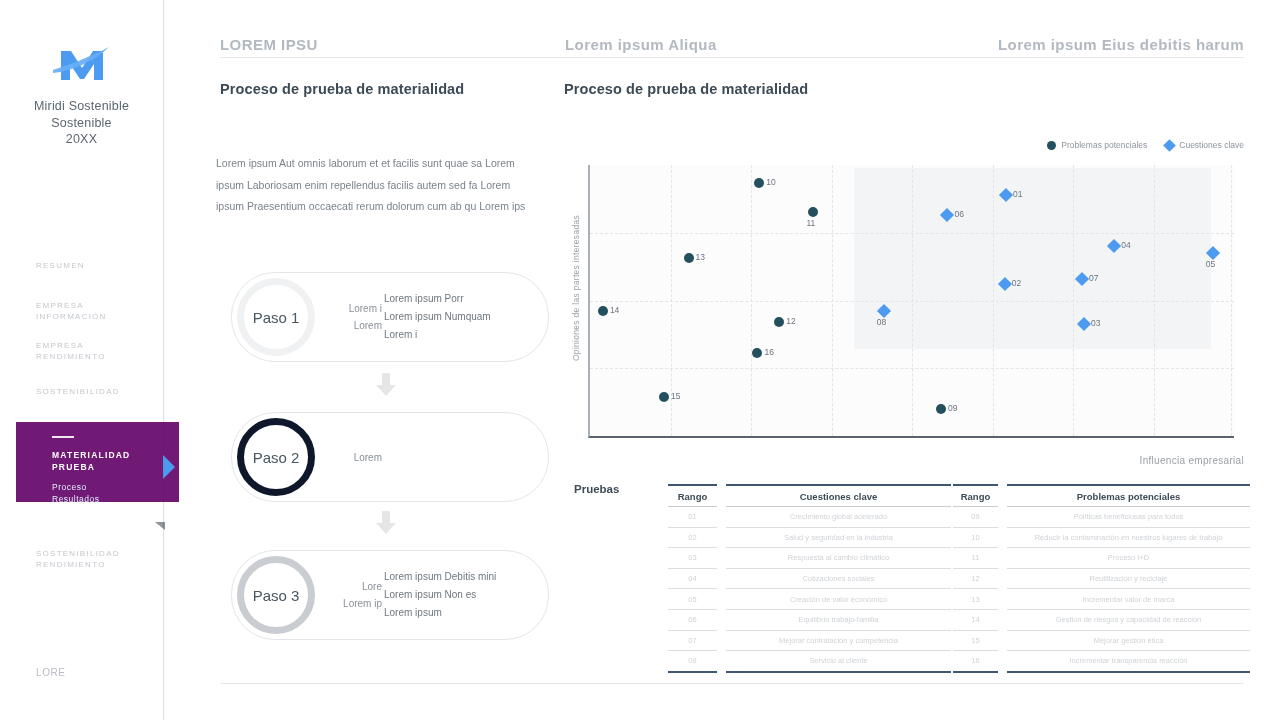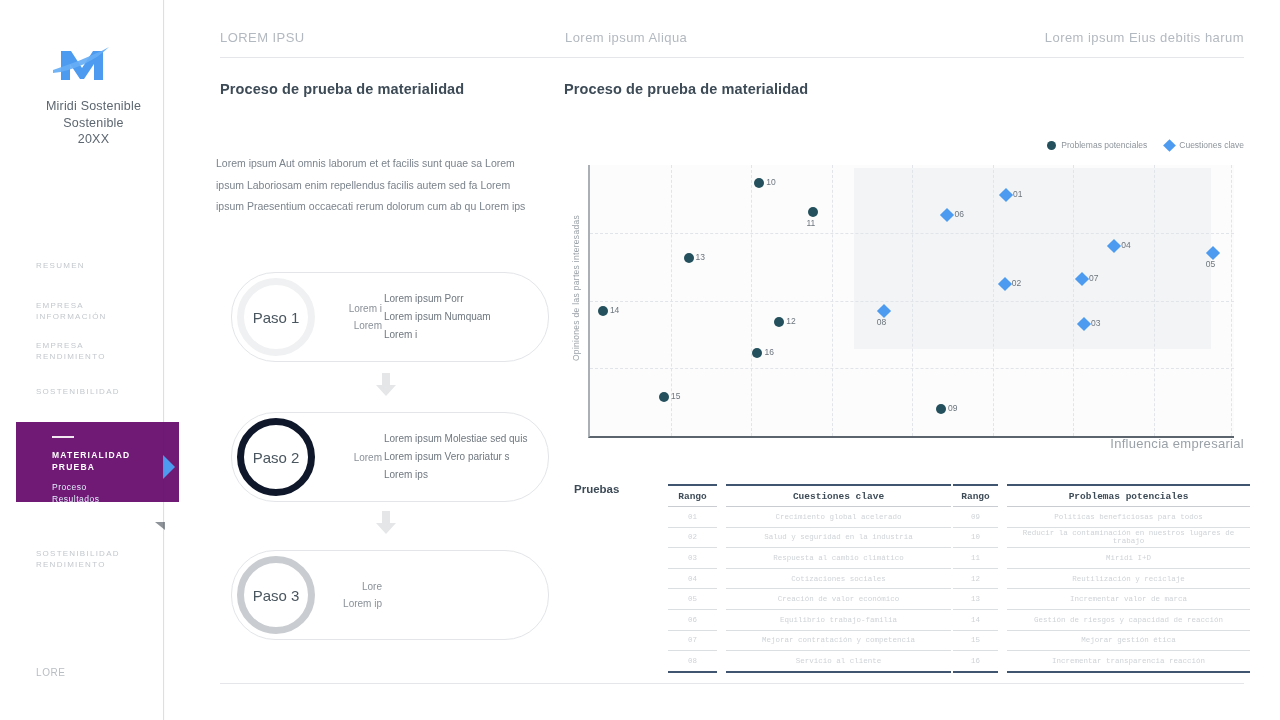--- a/index.html
+++ b/index.html
@@ -17,21 +17,21 @@
     border-right:1px solid #e6e8eb;
   }
   #sidebar:after{
     content:"";position:absolute;right:-2px;top:0;width:2px;height:720px;
     background:linear-gradient(to right,rgba(0,0,0,0.05),rgba(0,0,0,0));
   }
   #logo-wrap{position:absolute;left:0;top:42px;width:163px;text-align:center;}
   #logo-mark{display:inline-block;}
   #brand-name{
     position:absolute;left:0;top:98px;width:163px;text-align:center;
-    font-size:12.5px;line-height:16.5px;color:#5c6670;letter-spacing:.2px;padding-left:12px;
+    font-size:12.5px;line-height:16.5px;color:#5c6670;letter-spacing:.2px;
   }
   .nav-item{
     position:absolute;left:36px;width:125px;
     font-size:8px;letter-spacing:1.25px;color:#c3c8cd;line-height:11px;
     text-transform:uppercase;
   }
   #nav-resumen{top:260px;}
   #nav-empresa-info{top:300px;}
   #nav-empresa-rend{top:340px;}
   #nav-sostenibilidad{top:386px;}
@@ -57,21 +57,21 @@
     position:absolute;left:163px;top:455px;width:0;height:0;
     border-top:12px solid transparent;border-bottom:12px solid transparent;
     border-left:12px solid #4d9bf0;
   }
   #nav-shadow{
     position:absolute;left:155px;top:522px;width:0;height:0;
     border-left:10px solid transparent;border-top:8px solid #2f3a46;opacity:.55;
   }
   
   #hdr{position:absolute;left:220px;top:30px;width:1024px;height:28px;}
-  #hdr .cell{position:absolute;font-size:13px;color:#b3b9c0;letter-spacing:.45px;top:0;}
+  #hdr .cell{position:absolute;font-size:15px;color:#b3b9c0;letter-spacing:.45px;top:6px;font-weight:bold;}
   #hdr-left{left:0;letter-spacing:1px;}
   #hdr-mid{left:345px;}
   #hdr-right{right:0;}
   #hdr-rule{position:absolute;left:220px;top:57px;width:1024px;height:1px;background:#e4e6e9;}
   .page-h1{
     position:absolute;font-size:14.5px;font-weight:bold;color:#3d4b57;letter-spacing:.1px;
   }
   #h1-left{left:220px;top:81px;}
   #h1-right{left:564px;top:81px;}
   
@@ -136,27 +136,27 @@
   .pt .lb{position:absolute;font-size:8.5px;color:#6c757d;white-space:nowrap;}
   .pt.lbR .lb{left:7px;top:-6px;}
   .pt.lbB .lb{left:-7px;top:6px;}
   #ylab{
     position:absolute;left:5px;top:28px;width:14px;height:250px;
     display:flex;align-items:center;justify-content:center;
   }
   #ylab span{
     transform:rotate(-90deg);white-space:nowrap;font-size:8.5px;color:#9aa1a8;letter-spacing:.3px;
   }
-  #xlab{position:absolute;right:0;top:301px;font-size:13px;color:#9aa1a8;letter-spacing:.3px;}
+  #xlab{position:absolute;right:0;top:320px;font-size:10px;color:#9aa1a8;letter-spacing:.3px;}
   
   #pruebas-label{position:absolute;left:574px;top:483px;font-size:11.5px;font-weight:bold;color:#3d4b57;}
   .tbl{position:absolute;top:484px;}
   #tbl-left{left:668px;}
   #tbl-right{left:953px;}
-  .tbl table{border-collapse:collapse;font-family:Liberation Mono, monospace;}
+  .tbl table{border-collapse:collapse;}
   .tbl th,.tbl td{padding:0;text-align:center;}
   .tbl th{
     font-size:9.5px;font-weight:bold;color:#3d4b57;height:20px;
     border-top:2px solid #3f5570;border-bottom:1px solid #c9ccd0;
   }
   .tbl td{
     font-size:7.5px;color:#cfd3d7;height:19.6px;
     border-bottom:1px solid #dcdfe2;
   }
   .tbl tr:last-child td{border-bottom:2px solid #3f5570;}
@@ -236,37 +236,37 @@
   <svg width="22" height="24" viewBox="0 0 22 24" xmlns="http://www.w3.org/2000/svg">
     <path d="M7 0 L15 0 L15 12 L21 12 L11 23 L1 12 L7 12 Z" fill="#e4e6e8"></path>
   </svg>
 </div>
 
 <div class="step" id="step2">
   <div class="ring">
     <div class="txt">Paso 2</div>
   </div>
   <div class="mid" style="white-space:pre-line">Lorem</div>
-  <div class="body" style="white-space:pre-line">Lorem ipsum Molestiae sed quis
-Lorem ipsum Vero pariatur s
-Lorem ips</div>
 </div>
 
 <div class="arrow" id="arrow2">
   <svg width="22" height="24" viewBox="0 0 22 24" xmlns="http://www.w3.org/2000/svg">
     <path d="M7 0 L15 0 L15 12 L21 12 L11 23 L1 12 L7 12 Z" fill="#e4e6e8"></path>
   </svg>
 </div>
 
 <div class="step" id="step3">
   <div class="ring">
     <div class="txt">Paso 3</div>
   </div>
   <div class="mid" style="white-space:pre-line">Lore
 Lorem ip</div>
+  <div class="body" style="white-space:pre-line">Lorem ipsum Debitis mini
+Lorem ipsum Non es
+Lorem ipsum</div>
 </div>
 
 <div id="chart">
   <div id="legend">
     <div class="lg">
       <span class="dotc"></span>
       <span>Problemas potenciales</span>
     </div>
     <div class="lg">
       <span class="dotd"></span>
@@ -432,21 +432,21 @@
           <td class="cTxt">Políticas beneficiosas para todos</td>
         </tr>
         <tr>
           <td class="cRango">10</td>
           <td class="sp"></td>
           <td class="cTxt">Reducir la contaminación en nuestros lugares de trabajo</td>
         </tr>
         <tr>
           <td class="cRango">11</td>
           <td class="sp"></td>
-          <td class="cTxt">Miridi I+D</td>
+          <td class="cTxt">Proceso I+D</td>
         </tr>
         <tr>
           <td class="cRango">12</td>
           <td class="sp"></td>
           <td class="cTxt">Reutilización y reciclaje</td>
         </tr>
         <tr>
           <td class="cRango">13</td>
           <td class="sp"></td>
           <td class="cTxt">Incrementar valor de marca</td>

